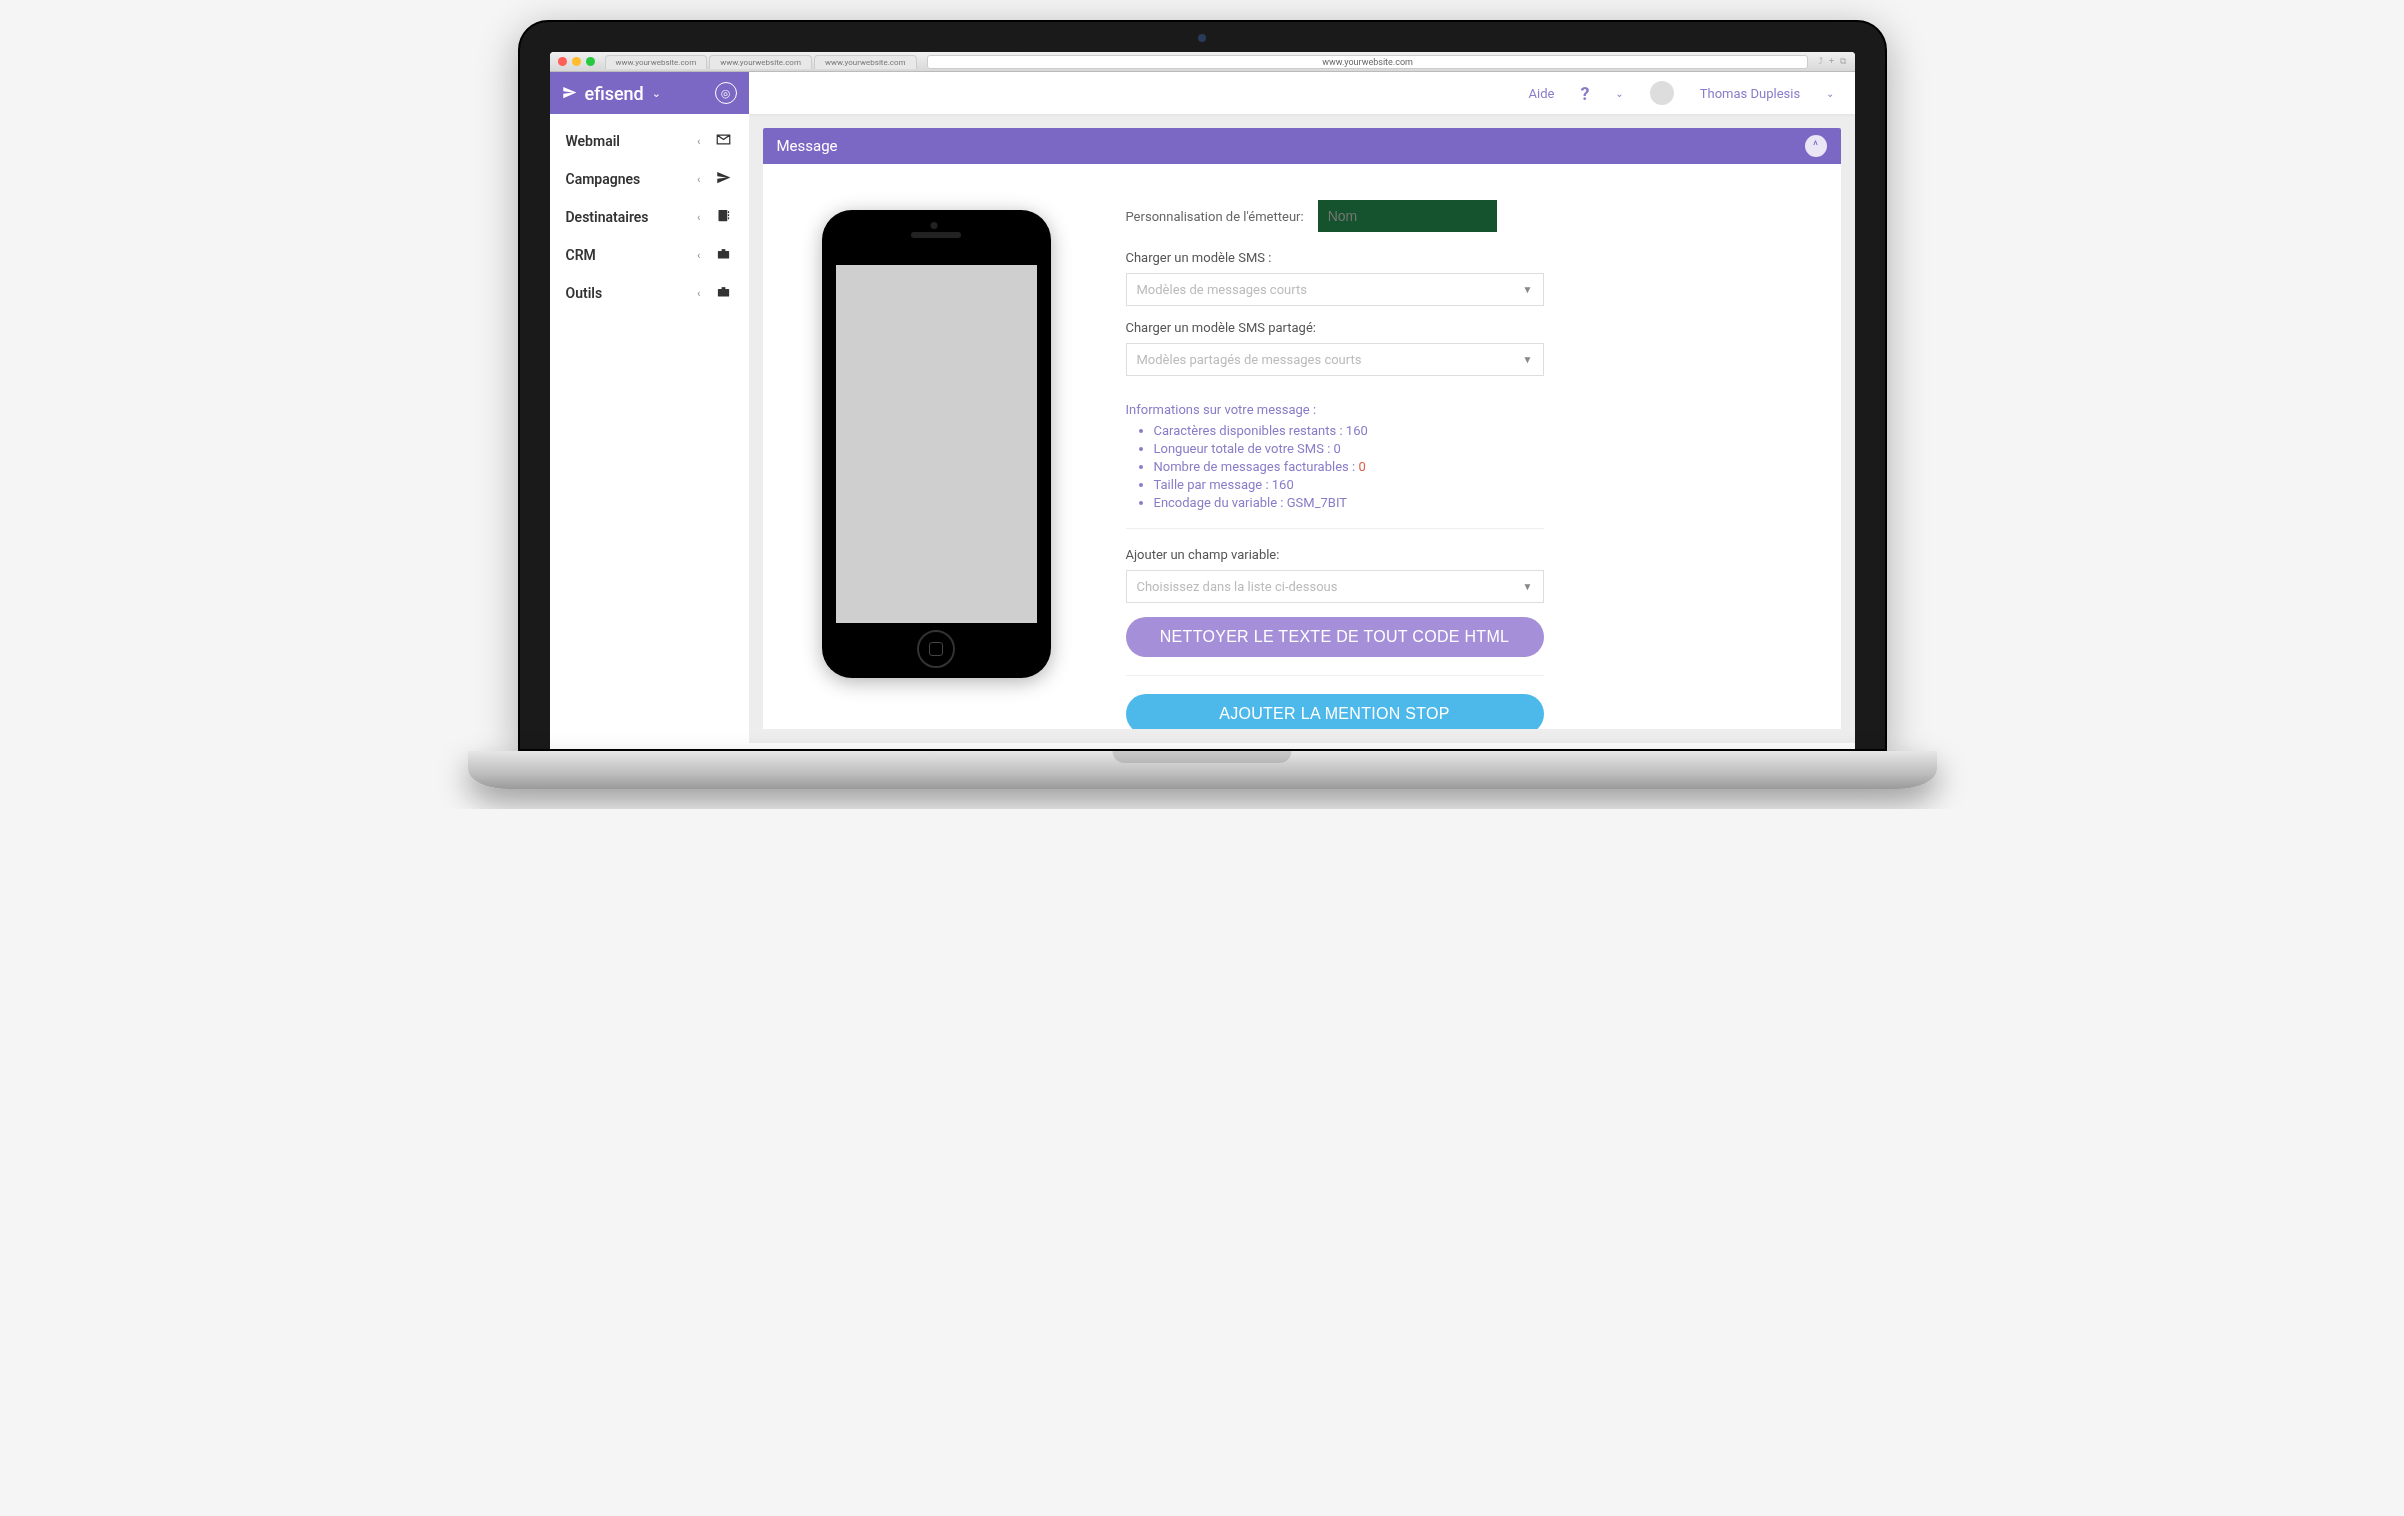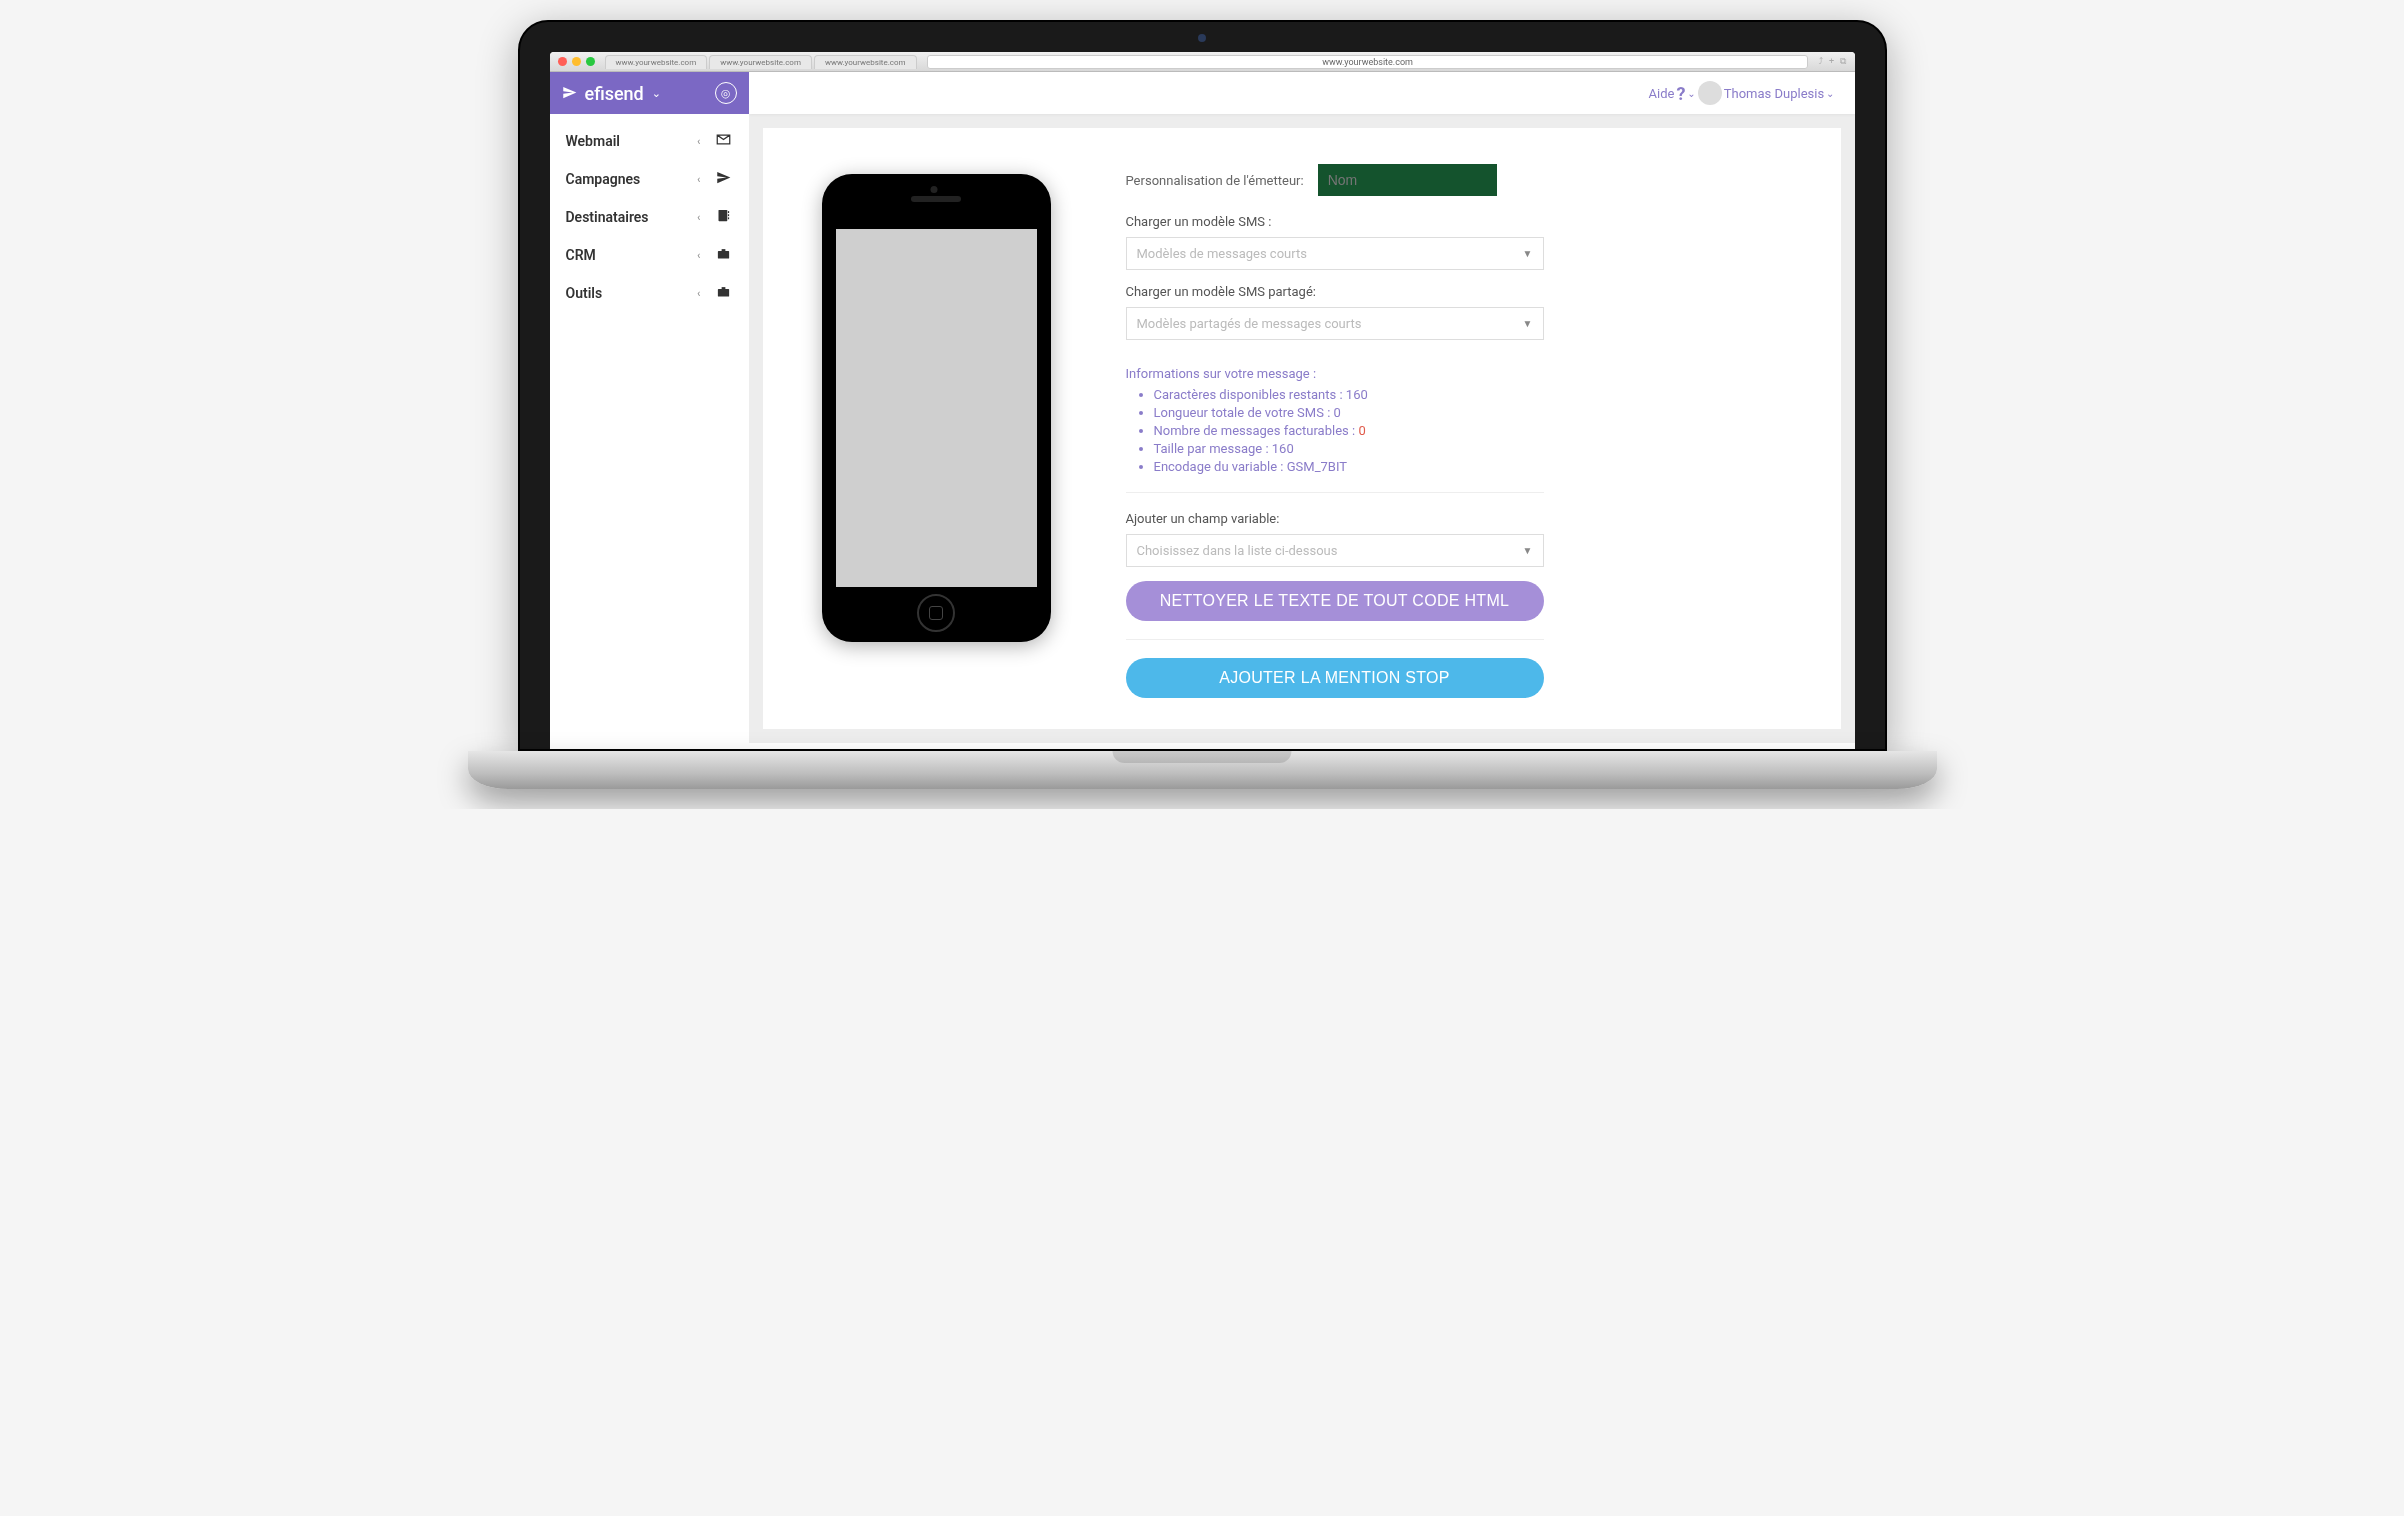--- a/index.html
+++ b/index.html
@@ -79,21 +79,21 @@
     color:#333; font-size:14px; font-weight:600; cursor:pointer;
   }
   .nav-item .label { flex:1; }
   .nav-item .chev { color:#999; font-size:11px; margin-right:14px; }
   .nav-item .icon { color:#333; font-size:14px; width:18px; text-align:center; }
   .main {
     flex:1; display:flex; flex-direction:column; overflow:hidden;
   }
   .topbar {
     height:42px; background:#fff; display:flex; align-items:center;
-    justify-content:flex-end; padding:0 20px; gap:2px;
+    justify-content:flex-end; padding:0 20px; gap:26px;
     color:#8a7cc9; font-size:13px;
     box-shadow: 0 1px 3px rgba(0,0,0,0.05);
   }
   .topbar .qmark{font-weight:bold;font-size:18px;}
   .avatar{width:24px;height:24px;border-radius:50%;background:#ddd;display:inline-block;}
   .content {
     margin: 14px; background:transparent; flex:1; overflow:auto;
   }
   .panel-hdr {
     background:#7b68c4; color:#fff; padding:7px 14px; font-size:15px;
@@ -268,20 +268,25 @@
           <div class="topbar">
             <span>Aide</span>
             <span class="qmark">?</span>
             <span style="font-size:10px;">⌄</span>
             <span class="avatar"></span>
             <span>Thomas Duplesis</span>
             <span style="font-size:10px;">⌄</span>
           </div>
 
           <div class="content">
+            <div class="panel-hdr">
+              <span>Message</span>
+              <span class="sp"></span>
+              <span class="collapse-btn">^</span>
+            </div>
             <div class="panel-body">
 
               <div class="phone-col">
                 <div class="phone">
                   <div class="phone-screen"></div>
                   <div class="phone-home"></div>
                 </div>
               </div>
 
               <div class="form-col">

